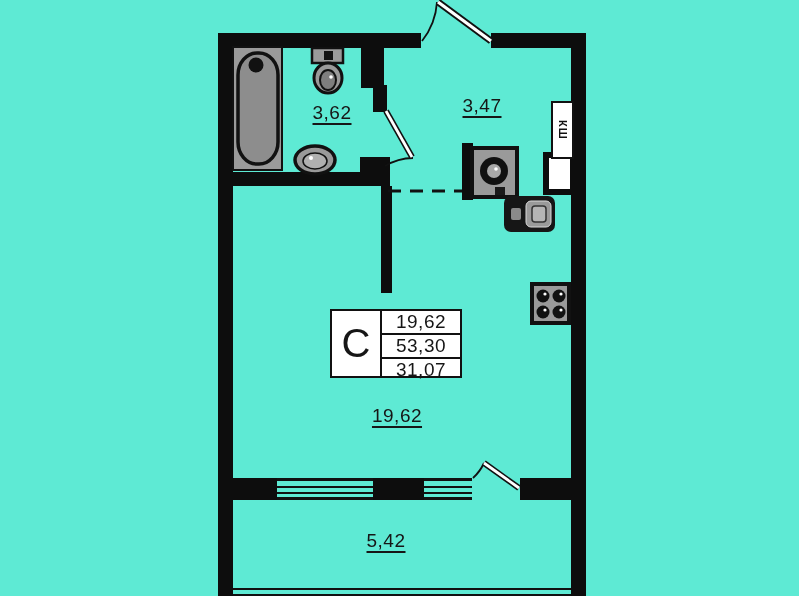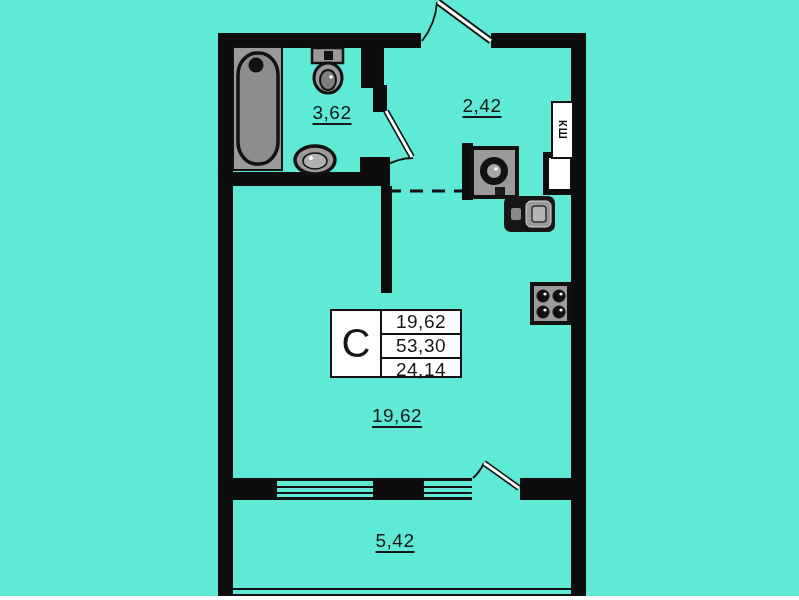--- a/index.html
+++ b/index.html
@@ -162,30 +162,30 @@
       <rect x="546" y="155" width="27" height="37" fill="#ffffff" stroke="#0d0d0d" stroke-width="6"></rect>
     </g>
 
     <g>
       <rect x="552" y="102" width="21" height="56" fill="#ffffff" stroke="#111" stroke-width="2"></rect>
     </g>
   </svg>
 
   <div class="room-label" style="left:332px;top:113px;">3,62</div>
 
-  <div class="room-label" style="left:482px;top:106px;">2,42</div>
+  <div class="room-label" style="left:482px;top:106px;">3,47</div>
 
   <div class="room-label" style="left:397px;top:416px;">19,62</div>
 
-  <div class="room-label" style="left:395px;top:541px;text-align:center;">5,42</div>
+  <div class="room-label" style="left:386px;top:541px;text-align:center;">5,42</div>
 
   <div class="closet-label">КШ</div>
 
   <div class="info-table">
     <div class="type-cell">С</div>
     <div class="rows">
       <div class="cell">19,62</div>
       <div class="cell">53,30</div>
-      <div class="cell">24,14</div>
+      <div class="cell">31,07</div>
     </div>
   </div>
 
 </div>
 
 </body></html>

